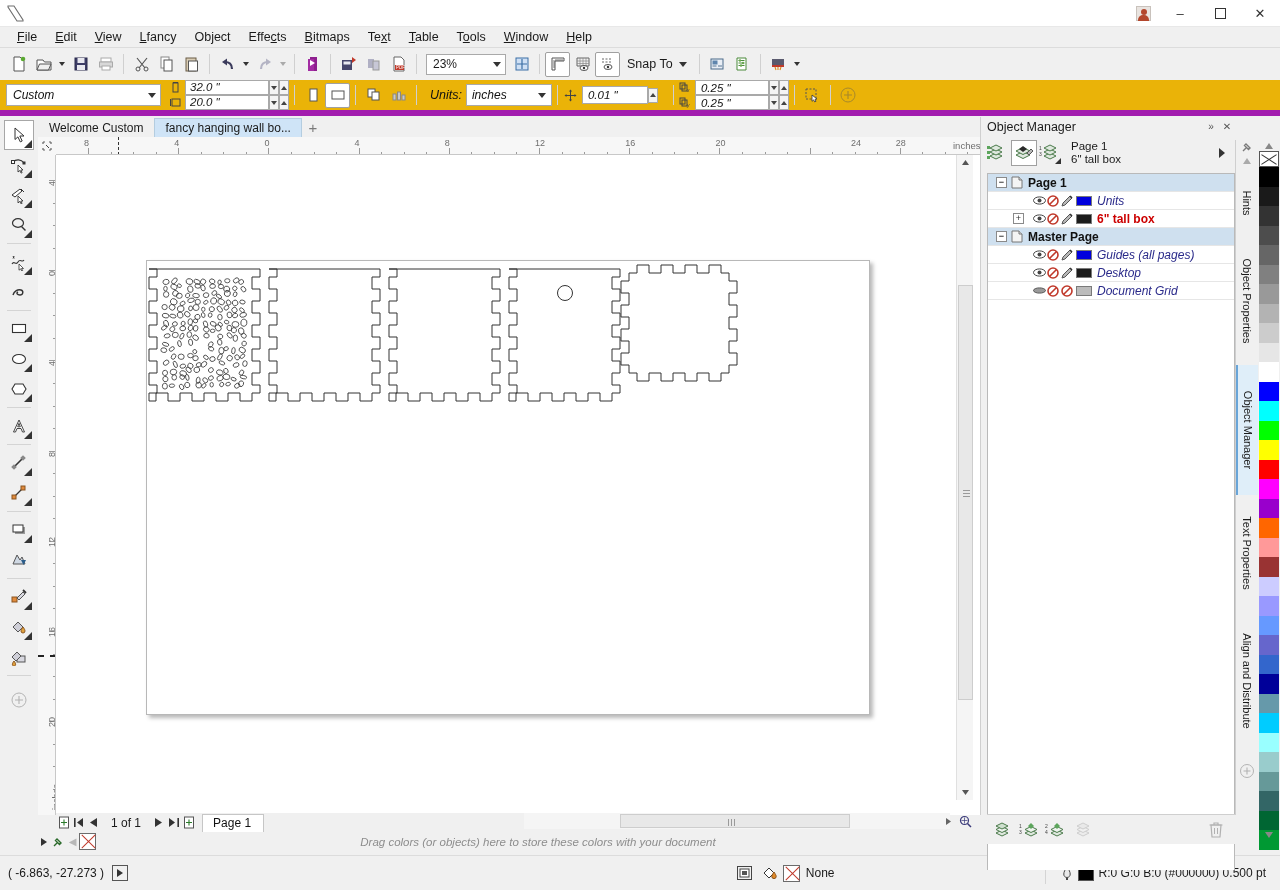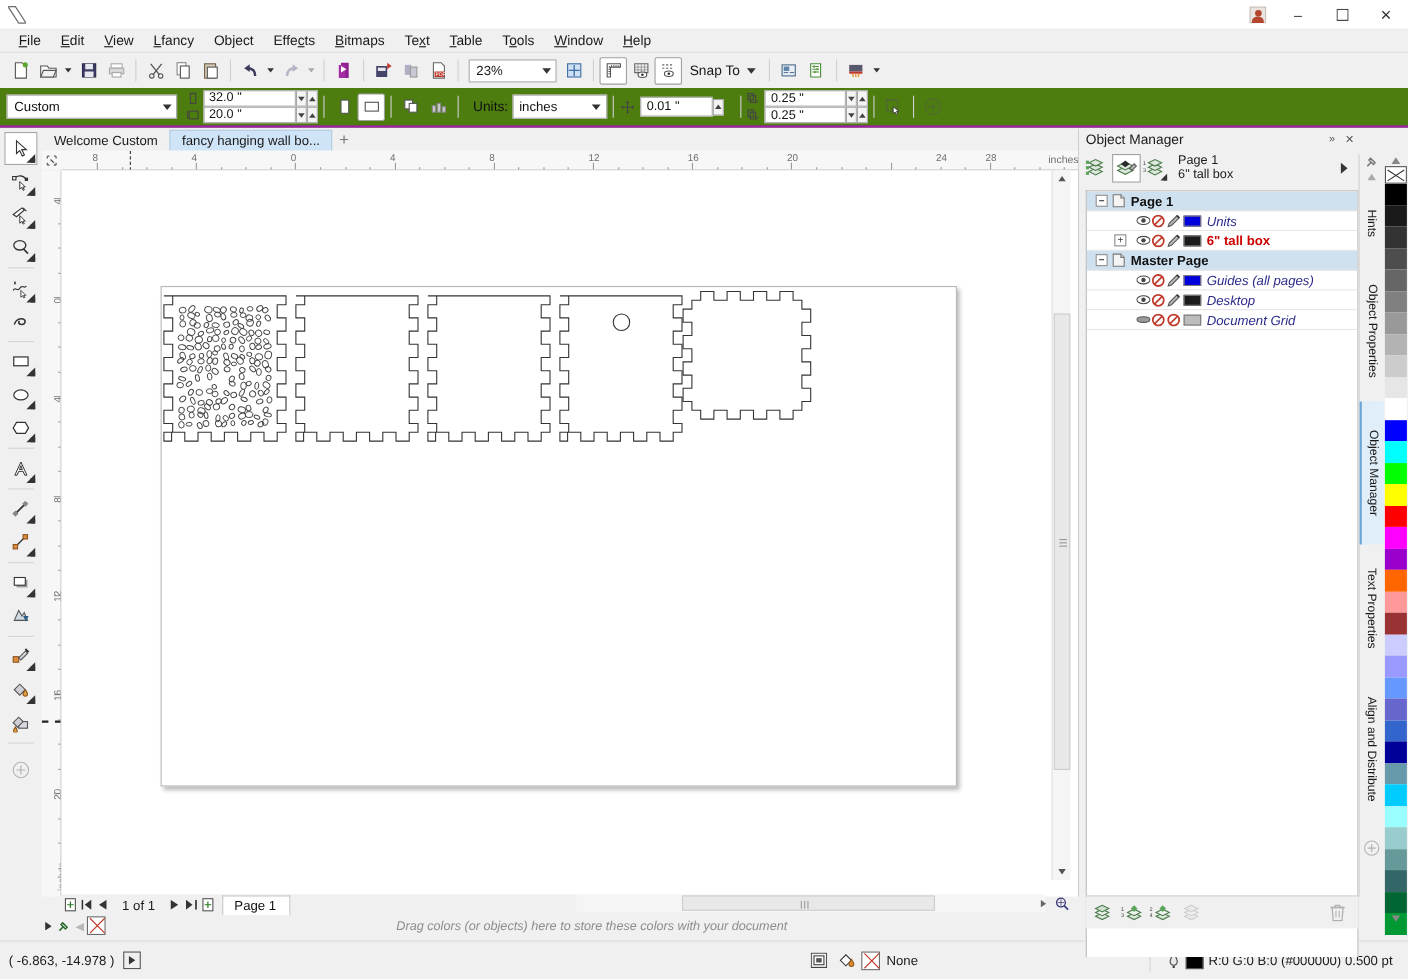--- a/index.html
+++ b/index.html
@@ -81,22 +81,23 @@
 
   .snapto {
     display: flex; align-items: center; padding: 0 6px; height: 23px;
     font-size: 12.5px; color: #1a1a1a; border:1px solid transparent; border-radius:2px;
   }
   .snapto .dd { margin-left:6px; border-left:4px solid transparent;border-right:4px solid transparent;border-top:5px solid #333;}
 
   
   .toolbar2 {
     position: absolute; left: 0; top: 80px; width: 1280px; height: 36px;
-    background: #4d7c0f; display: flex; align-items: center; padding-left: 6px;
-    border-bottom: 2px solid #a21caf;
+    background: #eab308; display: flex; align-items: center; padding-left: 6px;
+    border-bottom: 6px solid #a21caf;
+    font-style: italic;
   }
   .pagesize-combo {
     width: 155px; height: 22px; border: 1px solid #a9a9a9; background: #fff;
     display: flex; align-items: center;
   }
   .pagesize-combo .val { flex:1 1 auto; padding-left: 6px; font-size: 12px; }
   .pagesize-combo .dd { width:17px;display:flex;align-items:center;justify-content:center;}
   .pagesize-combo .dd span{border-left:4px solid transparent;border-right:4px solid transparent;border-top:5px solid #333;}
 
   .dim-group { display:flex; align-items:center; margin-left: 8px; }
@@ -1170,21 +1171,21 @@
       <svg width="12" height="12" viewBox="0 0 12 12">
           <path d="M2 10l3.5-3.5M5 3l4 4-1.5 1.5L3.5 4.5z" stroke="#2a6a2a" stroke-width="1.4" fill="none"></path>
         </svg>
     </div>
     <div style="width:13px;display:flex;align-items:center;justify-content:center;color:#b8b8b8;font-size:10px">◀</div>
     <div class="nonechip"></div>
     <div class="hint">Drag colors (or objects) here to store these colors with your document</div>
   </div>
 
   <div class="statusbar">
-    <div class="coords">( -6.863, -14.978 )</div>
+    <div class="coords">( -6.863, -27.273 )</div>
     <div style="width:16px;height:16px;border:1px solid #555;display:flex;align-items:center;justify-content:center;margin-left:8px">
       <svg width="6" height="8" viewBox="0 0 6 8">
           <path d="M0 0l6 4-6 4z" fill="#333"></path>
         </svg>
     </div>
     <div style="flex:1 1 auto"></div>
     <div style="width:24px;display:flex;align-items:center;justify-content:center">
       <svg width="15" height="14" viewBox="0 0 15 14">
           <rect x="0.5" y="0.5" width="14" height="13" fill="#f0f0f0" stroke="#444"></rect>
           <rect x="3" y="3" width="9" height="8" fill="#fff" stroke="#444"></rect>

